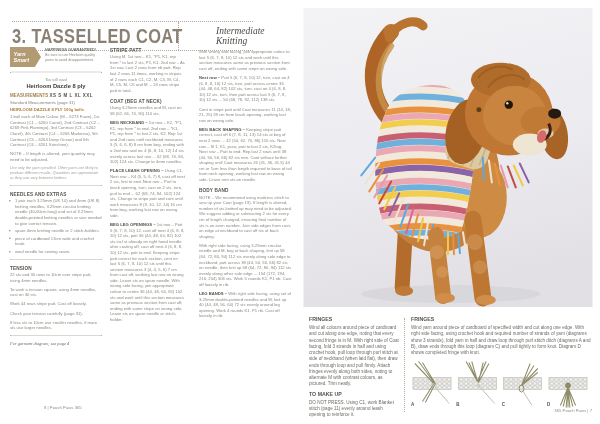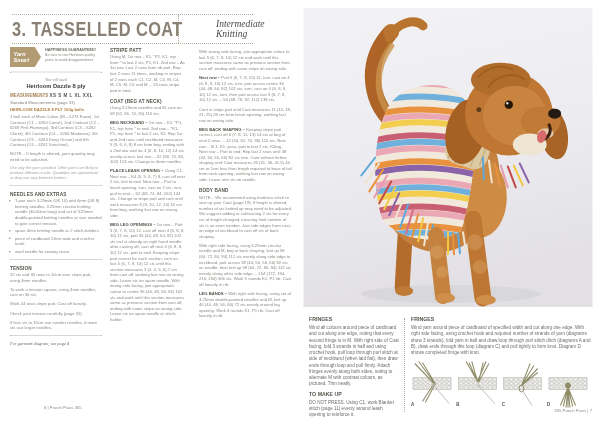--- a/index.html
+++ b/index.html
@@ -10,21 +10,21 @@
   
   .abs{position:absolute;}
   .shrink{width:200%;transform:scale(.5);transform-origin:0 0;}
   .hr{border-top:2px dotted #b8afa2;margin:9px 0;}
   p{margin:0 0 7px;}
   .lead{font-weight:bold;color:#57534c;}
   .sec-title{font-size:9.4px;font-weight:bold;color:#57534c;letter-spacing:.3px;margin:10px 0 3px;}
   .body-txt{font-size:8.4px;line-height:1.33;color:#8a8882;}
 
   
-  .title-block{left:12px;top:14px;width:241px;height:28px;
+  .title-block{left:12px;top:21px;width:241px;height:28px;
     border-top:1px dotted #b3aa9c;border-bottom:1px dotted #b3aa9c;
     display:flex;align-items:center;}
   .main-title{width:166px;font-size:21px;font-weight:bold;color:#8b8074;
     white-space:nowrap;transform:scaleX(.78);transform-origin:0 50%;letter-spacing:.5px;}
   .skill-cell{flex:1;height:100%;border-left:1px dotted #b3aa9c;
     display:flex;align-items:center;justify-content:center;}
   .skill{font-family:"Liberation Serif",serif;font-style:italic;font-size:9.5px;color:#4c4a46;margin-left:37px;}
 
   
   .col{position:absolute;top:47px;}

